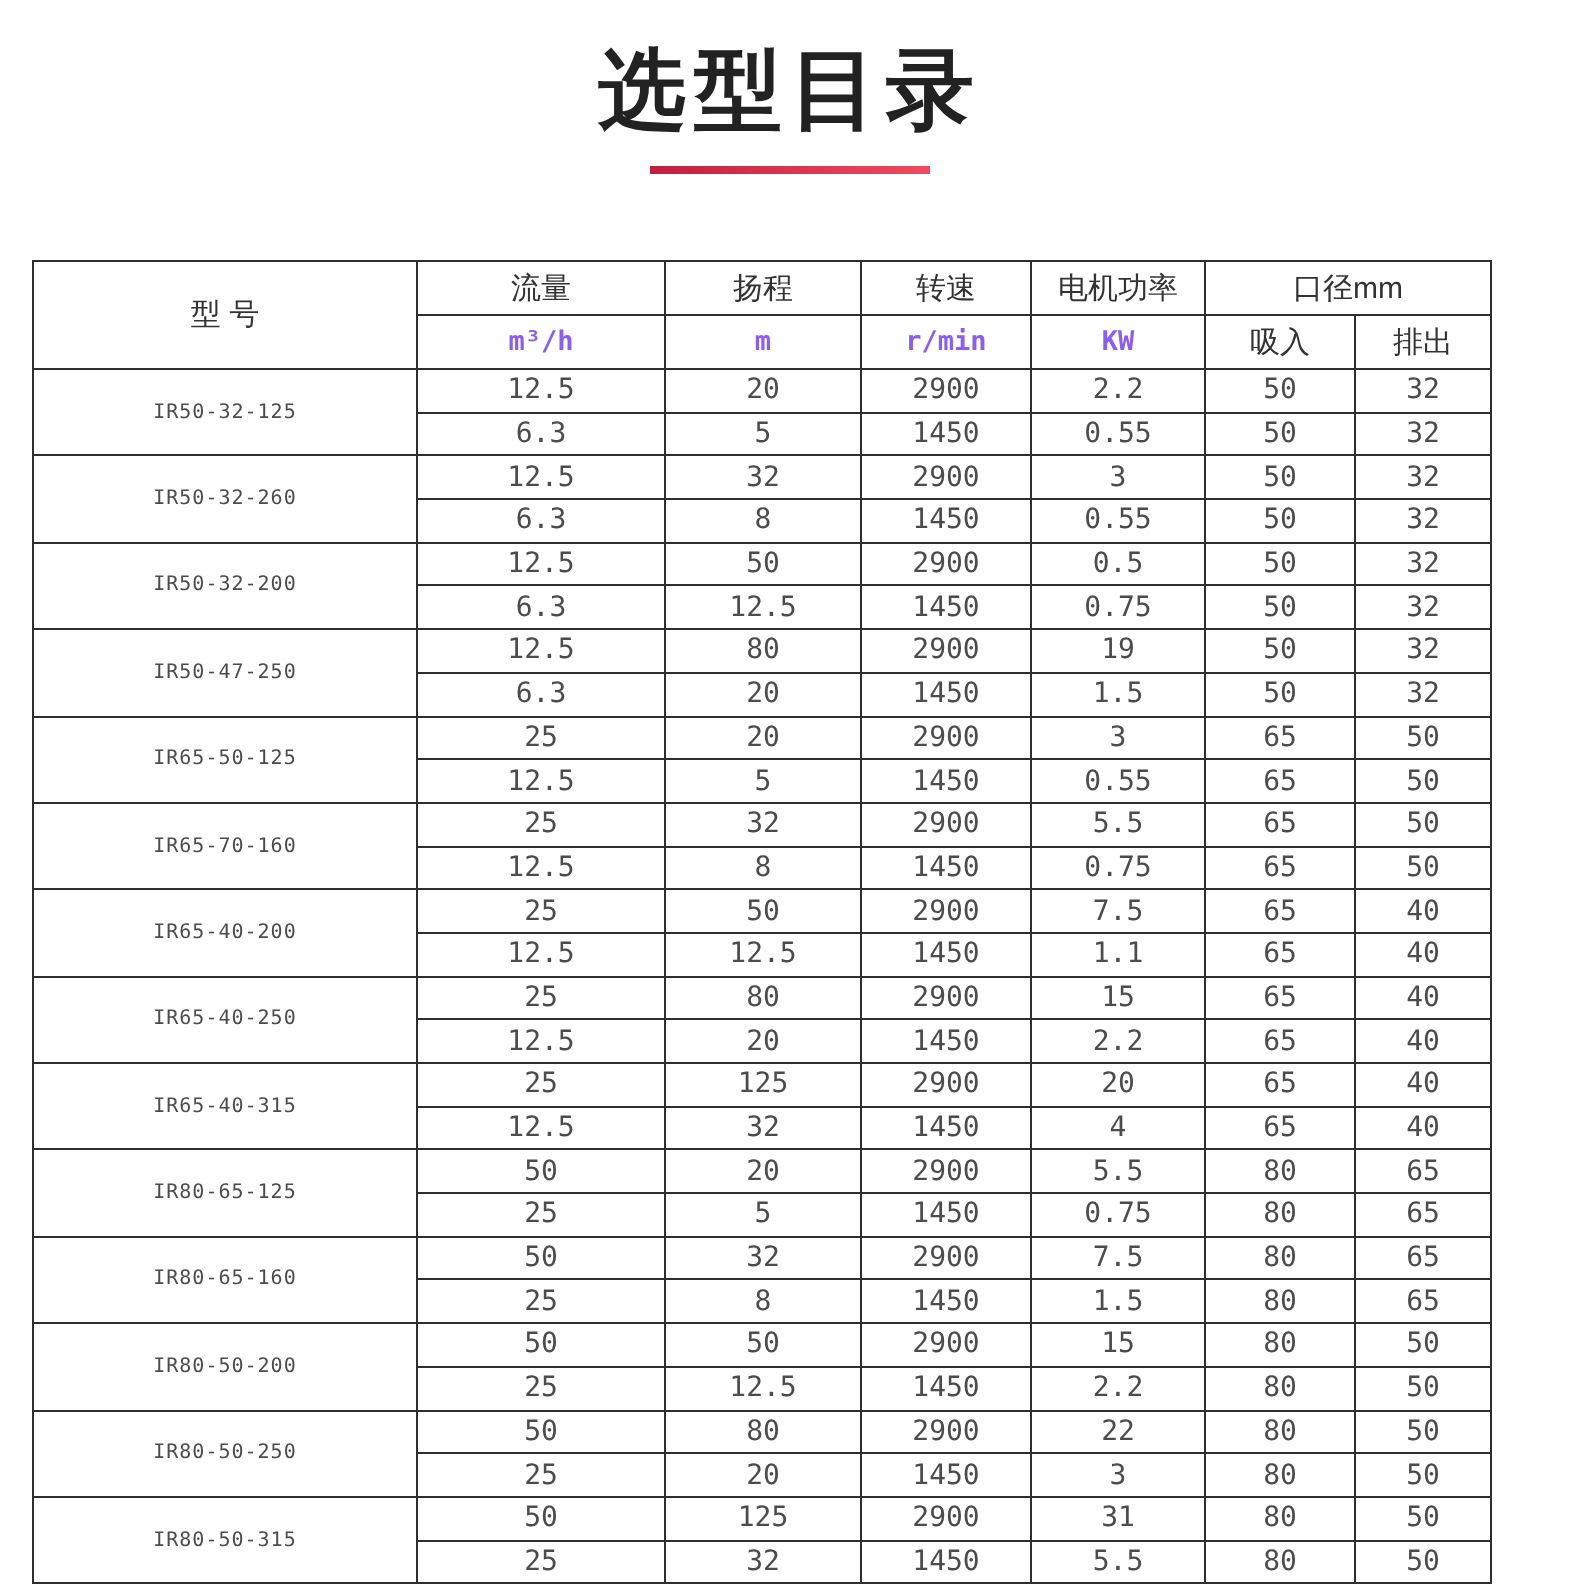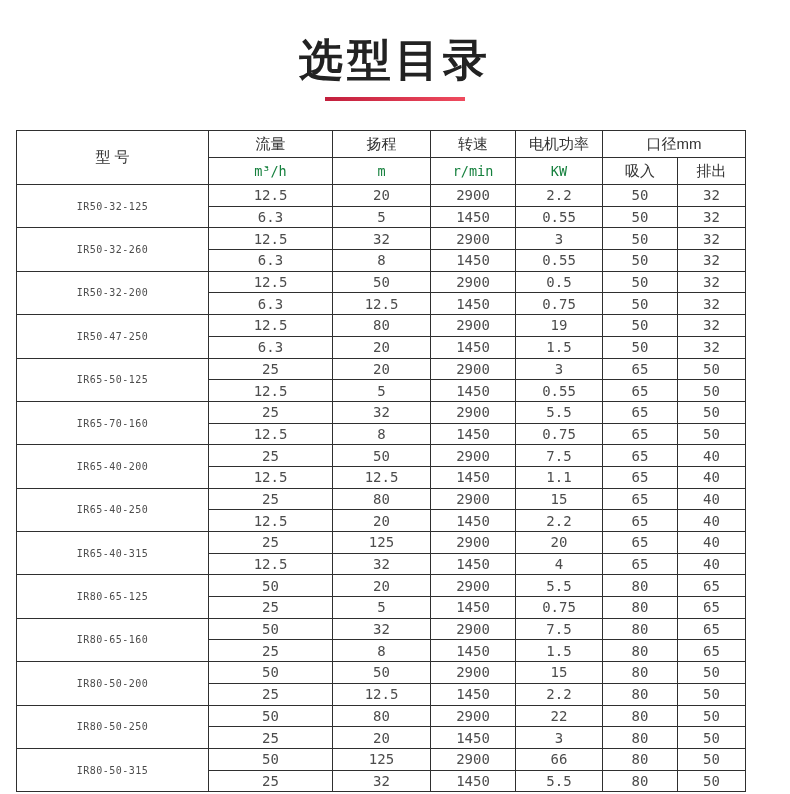--- a/index.html
+++ b/index.html
@@ -5,21 +5,21 @@
   * { box-sizing: border-box; }
   html, body {
     margin: 0; padding: 0;
     width: 790px; height: 794px;
     background: #ffffff;
     font-family: "Liberation Sans", sans-serif;
     position: relative;
   }
   .title-wrap {
     position: absolute;
-    top: 36px; left: 0;
+    top: 22px; left: 0;
     width: 790px;
     text-align: center;
   }
   .page-title {
     font-size: 44px;
     font-weight: bold;
     color: #222222;
     letter-spacing: 4px;
     line-height: 1.1;
     margin: 0;
@@ -46,21 +46,22 @@
   }
   .spec-table thead th {
     height: 27px;
     font-weight: normal;
     font-size: 15px;
     color: #333333;
   }
   .spec-table thead th.unit {
     font-family: "DejaVu Sans Mono", monospace;
     font-size: 13.5px;
-    color: #15803d;
+    color: #8b5cf6;
+    font-weight: bold;
   }
   .spec-table tbody td {
     height: 21.7px;
     font-family: "DejaVu Sans Mono", monospace;
     font-size: 14px;
     color: #4c4c4c;
   }
   .spec-table tbody td.model {
     font-size: 10px;
     letter-spacing: 0.5px;
@@ -322,21 +323,21 @@
         <td>1450</td>
         <td>3</td>
         <td>80</td>
         <td>50</td>
       </tr>
       <tr>
         <td rowspan="2" class="model">IR80-50-315</td>
         <td>50</td>
         <td>125</td>
         <td>2900</td>
-        <td>66</td>
+        <td>31</td>
         <td>80</td>
         <td>50</td>
       </tr>
       <tr>
         <td>25</td>
         <td>32</td>
         <td>1450</td>
         <td>5.5</td>
         <td>80</td>
         <td>50</td>

